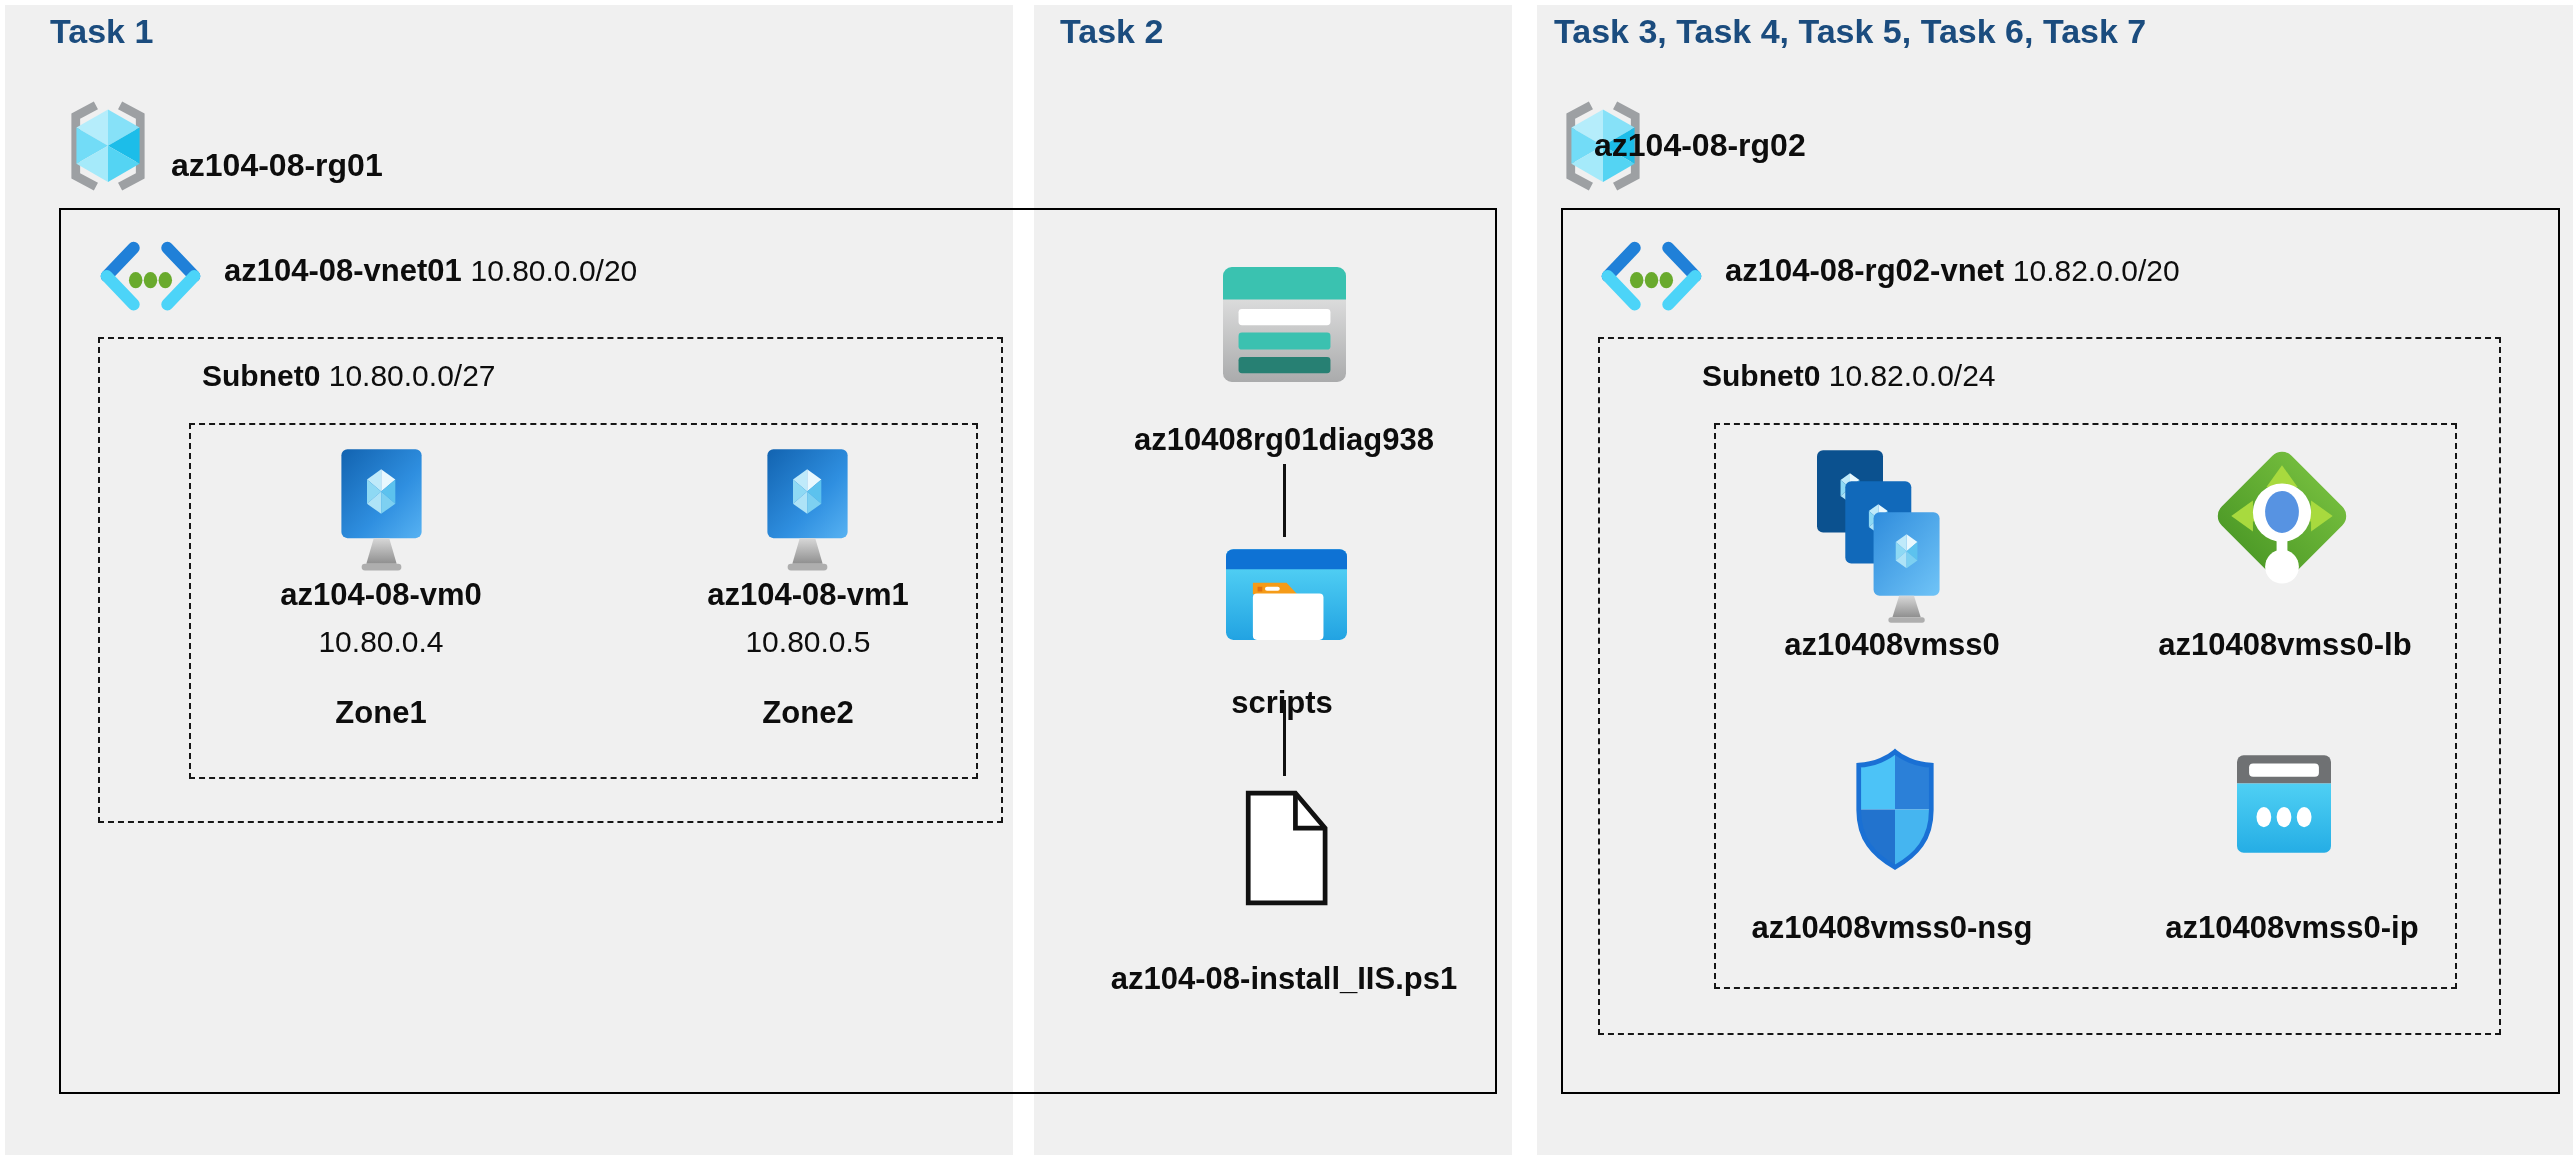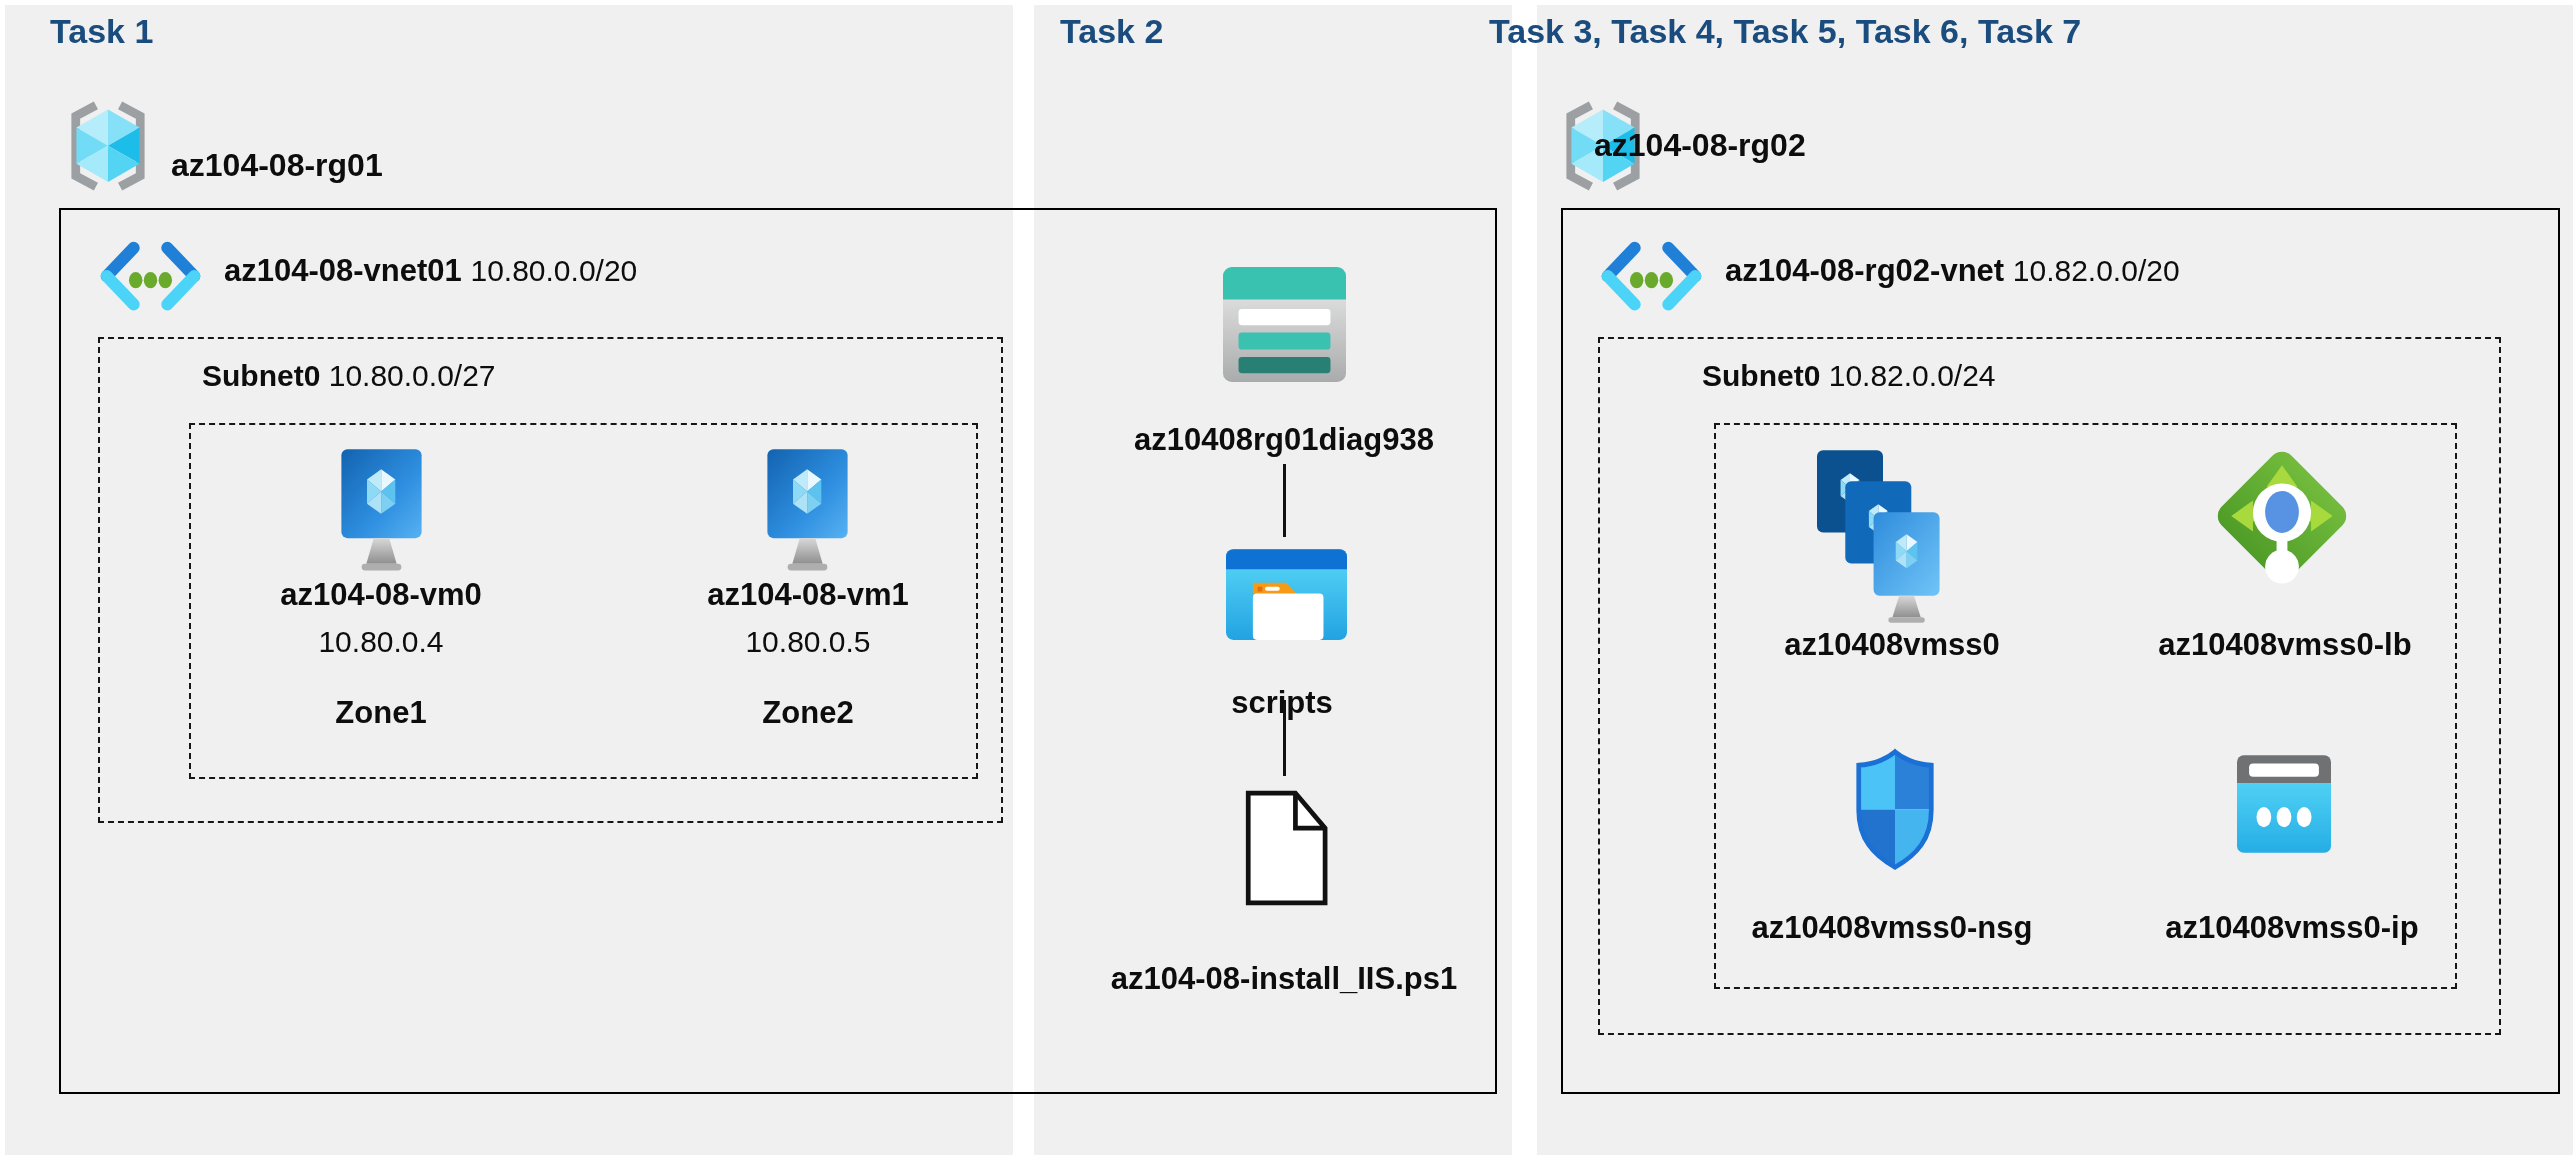--- a/index.html
+++ b/index.html
@@ -63,21 +63,21 @@
     </clipPath>
   </defs>
 </svg>
 
 <div class="panel" style="left:5.4px;width:1008px;"></div>
 <div class="panel" style="left:1034px;width:478px;"></div>
 <div class="panel" style="left:1537px;width:1036px;"></div>
 
 <div class="title" style="left:22px;margin-left:28px;">Task 1</div>
 <div class="title" style="left:1048px;margin-left:12px;">Task 2</div>
-<div class="title" style="left:1489px;">Task 3, Task 4, Task 5, Task 6, Task 7</div>
+<div class="title" style="left:1554px;">Task 3, Task 4, Task 5, Task 6, Task 7</div>
 
 <div class="iconwrap" style="left:66px;top:100px;">
   <svg width="84" height="92" viewBox="0 0 124 137">
     <polyline points="44,8 14,24 14,113 44,129" fill="none" stroke="#9da0a3" stroke-width="13"></polyline>
     <polyline points="80,8 110,24 110,113 80,129" fill="none" stroke="#9da0a3" stroke-width="13"></polyline>
     <polygon points="62,14 109,41 62,68" fill="#86e1f8"></polygon>
     <polygon points="62,14 15,41 62,68" fill="#b5edfb"></polygon>
     <polygon points="15,41 62,68 15,95" fill="#72dcf7"></polygon>
     <polygon points="109,41 62,68 109,95" fill="#1cbde9"></polygon>
     <polygon points="15,95 62,68 62,122" fill="#a5eafa"></polygon>

